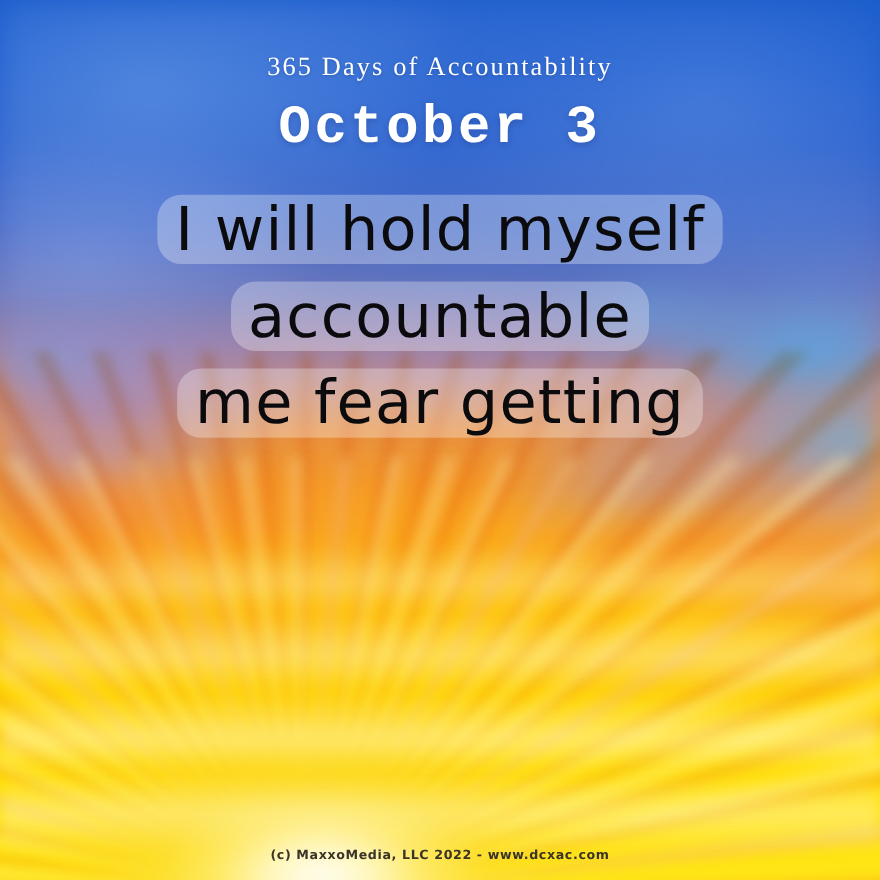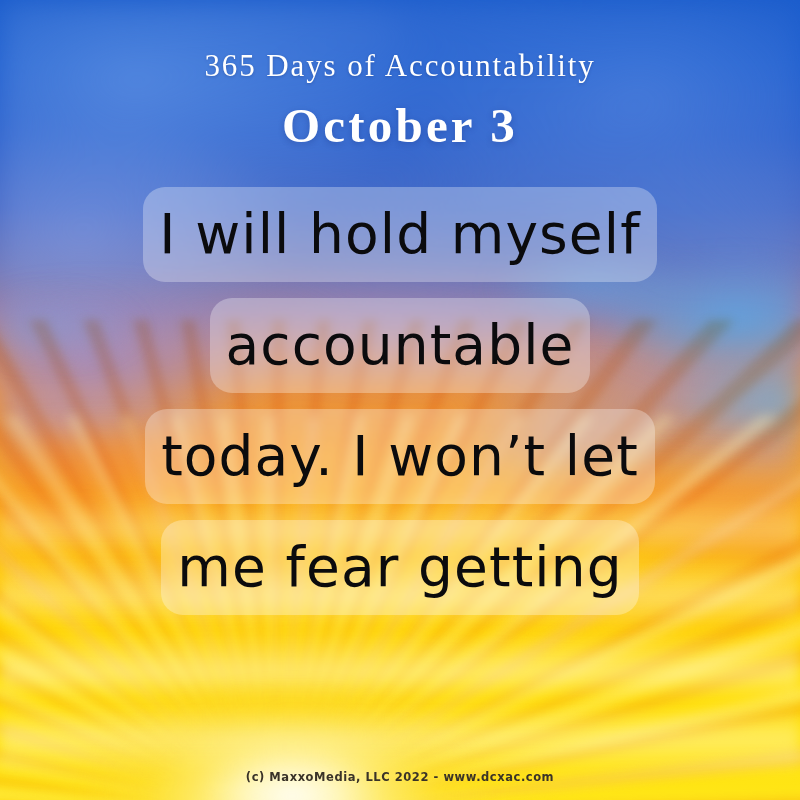--- a/index.html
+++ b/index.html
@@ -177,31 +177,31 @@
     position: absolute;
     inset: 0;
     display: flex;
     flex-direction: column;
     align-items: center;
   }
 
   .series-title {
     margin-top: 48px;
     font-family: "Liberation Serif", serif;
-    font-size: 31px;
+    font-size: 24px;
     font-weight: 400;
     letter-spacing: 1.9px;
     color: #ffffff;
     white-space: nowrap;
     text-shadow: 0 1px 3px rgba(20,40,100,0.30);
   }
 
   .day-title {
     margin-top: 13px;
-    font-family: Liberation Serif, serif;
+    font-family: Liberation Mono, monospace;
     font-size: 49px;
     font-weight: 700;
     letter-spacing: 3.2px;
     color: #ffffff;
     white-space: nowrap;
     text-shadow: 0 2px 6px rgba(20,40,110,0.28);
   }
 
   
   .quote {
@@ -215,21 +215,21 @@
   .quote-line {
     position: relative;
     display: block;
     font-family: "DejaVu Sans", sans-serif;
     font-size: 55px;
     font-weight: 400;
     letter-spacing: 1.1px;
     line-height: 63px;
     color: #0b0b0d;
     white-space: nowrap;
-    padding: 16px 16px;
+    padding: 0 16px;
     border-radius: 22px;
     background: rgba(255,255,255,0.30);
     box-shadow: 0 0 0 0 rgba(0,0,0,0);
     backdrop-filter: blur(1px);
   }
 
   .quote-line + .quote-line { margin-top: 16px; }
 
   .footer {
     position: absolute;
@@ -263,21 +263,20 @@
 
   <div class="content">
 
     <div class="series-title">365 Days of Accountability</div>
 
     <div class="day-title">October 3</div>
 
     <div class="quote">
       <span class="quote-line">I will hold myself</span>
       <span class="quote-line">accountable</span>
-      <span class="quote-line">today. I won’t let</span>
       <span class="quote-line">me fear getting</span>
     </div>
 
   </div>
 
   <div class="footer">(c) MaxxoMedia, LLC 2022  -  www.dcxac.com</div>
 
 </div>
 
 </body></html>

